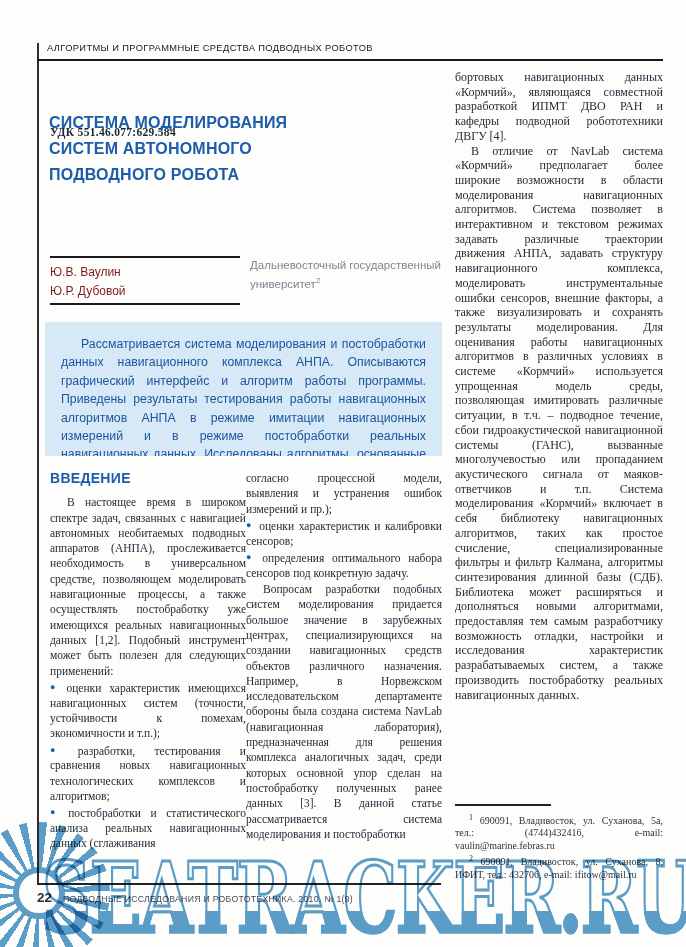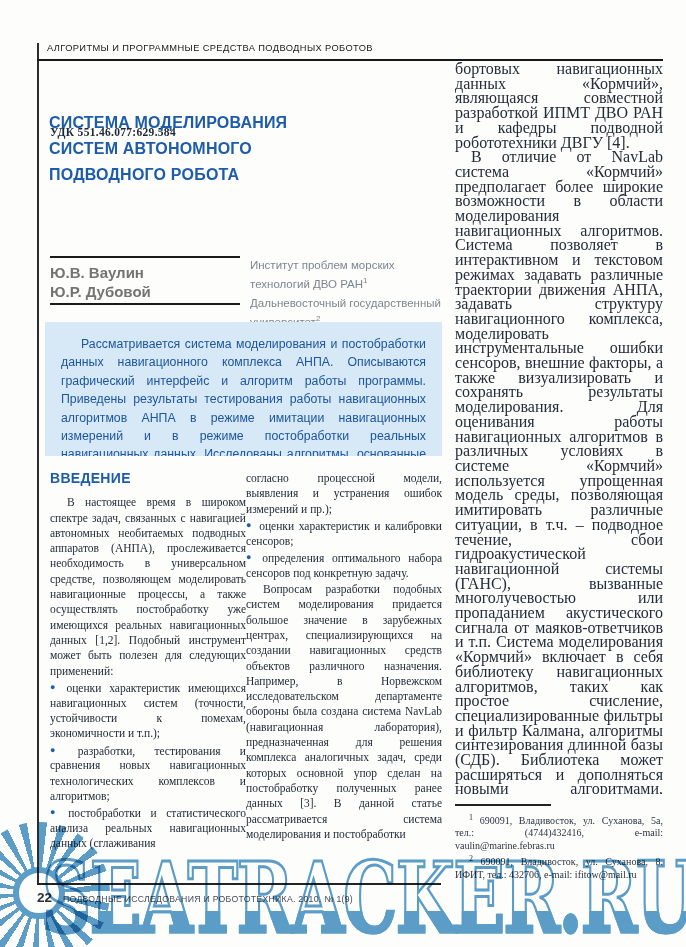--- a/index.html
+++ b/index.html
@@ -28,21 +28,21 @@
     font-family:"Liberation Sans","DejaVu Sans",sans-serif;
     font-weight:bold; font-size:16px; line-height:26px;
     color:#1d5cab; letter-spacing:.2px;
   }
   .title span { display:block; white-space:nowrap; }
   .authors-rule-top { position:absolute; left:50px; top:256px; width:190px; height:2px; background:#1a1a1a; }
   .authors-rule-bottom { position:absolute; left:50px; top:303px; width:190px; height:2px; background:#1a1a1a; }
   .authors {
     position:absolute; left:50px; top:263px;
     font-family:"Liberation Sans","DejaVu Sans",sans-serif;
-    font-weight:bold; font-size:15px; line-height:19px; color:#737373;
+    font-weight:normal; font-size:12px; line-height:19px; color:#7f1d1d;
   }
   .affiliations {
     position:absolute; left:250px; top:258px; width:200px;
     font-family:"Liberation Sans","DejaVu Sans",sans-serif;
     font-size:11.5px; line-height:15px; color:#7d8590;
   }
   .affiliations p { margin-bottom:4px; }
   .affiliations sup, .fnote sup { font-size:8px; }
   
   .abstract {
@@ -61,22 +61,22 @@
   .intro-heading {
     font-family:"Liberation Sans","DejaVu Sans",sans-serif;
     font-weight:bold; font-size:14px; color:#1d5cab;
     margin-bottom:9px; letter-spacing:.3px;
   }
   .col p.ind { text-indent:17px; }
   .col p.li { margin:1px 0; }
   .dot { color:#1c5fac; font-size:9px; vertical-align:1.5px; padding-right:6px; }
   
   .right-col {
-    position:absolute; left:455px; top:62px; width:208px; height:732px;
-    font-size:16px; line-height:14.7px; text-align:justify; overflow:hidden;
+    position:absolute; left:455px; top:70px; width:208px; height:732px;
+    font-size:12px; line-height:14.7px; text-align:justify; overflow:hidden;
   }
   .right-col p.ind { text-indent:16px; }
   .footnotes {
     position:absolute; left:455px; top:804px; width:208px;
     font-size:10px; line-height:12.6px; text-align:justify; color:#2a3340;
   }
   .fnote-rule { width:96px; height:1.5px; background:#222; margin-bottom:6px; }
   .footnotes p { text-indent:14px; }
   
   .footer-rule { position:absolute; left:37px; top:883px; width:404px; height:1.5px; background:#222; }
@@ -125,21 +125,20 @@
   </h1>
 
   <div class="authors-rule-top"></div>
   <div class="authors">
     <div>Ю.В. Ваулин</div>
     <div>Ю.Р. Дубовой</div>
   </div>
   <div class="authors-rule-bottom"></div>
 
   <div class="affiliations">
-    <p><span>Институт проблем морских технологий ДВО РАН</span><sup>1</sup></p>
     <p><span>Дальневосточный государственный университет</span><sup>2</sup></p>
   </div>
 
   <div class="abstract">
     <p>Рассматривается система моделирования и постобработки данных навигационного комплекса АНПА. Описываются графический интерфейс и алгоритм работы программы. Приведены результаты тестирования работы навигационных алгоритмов АНПА в режиме имитации навигационных измерений и в режиме постобработки реальных навигационных данных. Исследованы алгоритмы, основанные на синтезировании длинной базы системы гидроакустической навигации и использовании фильтра Калмана.</p>
   </div>
 
   <div class="columns">
     <div class="col">
       <div class="intro-heading">ВВЕДЕНИЕ</div>

